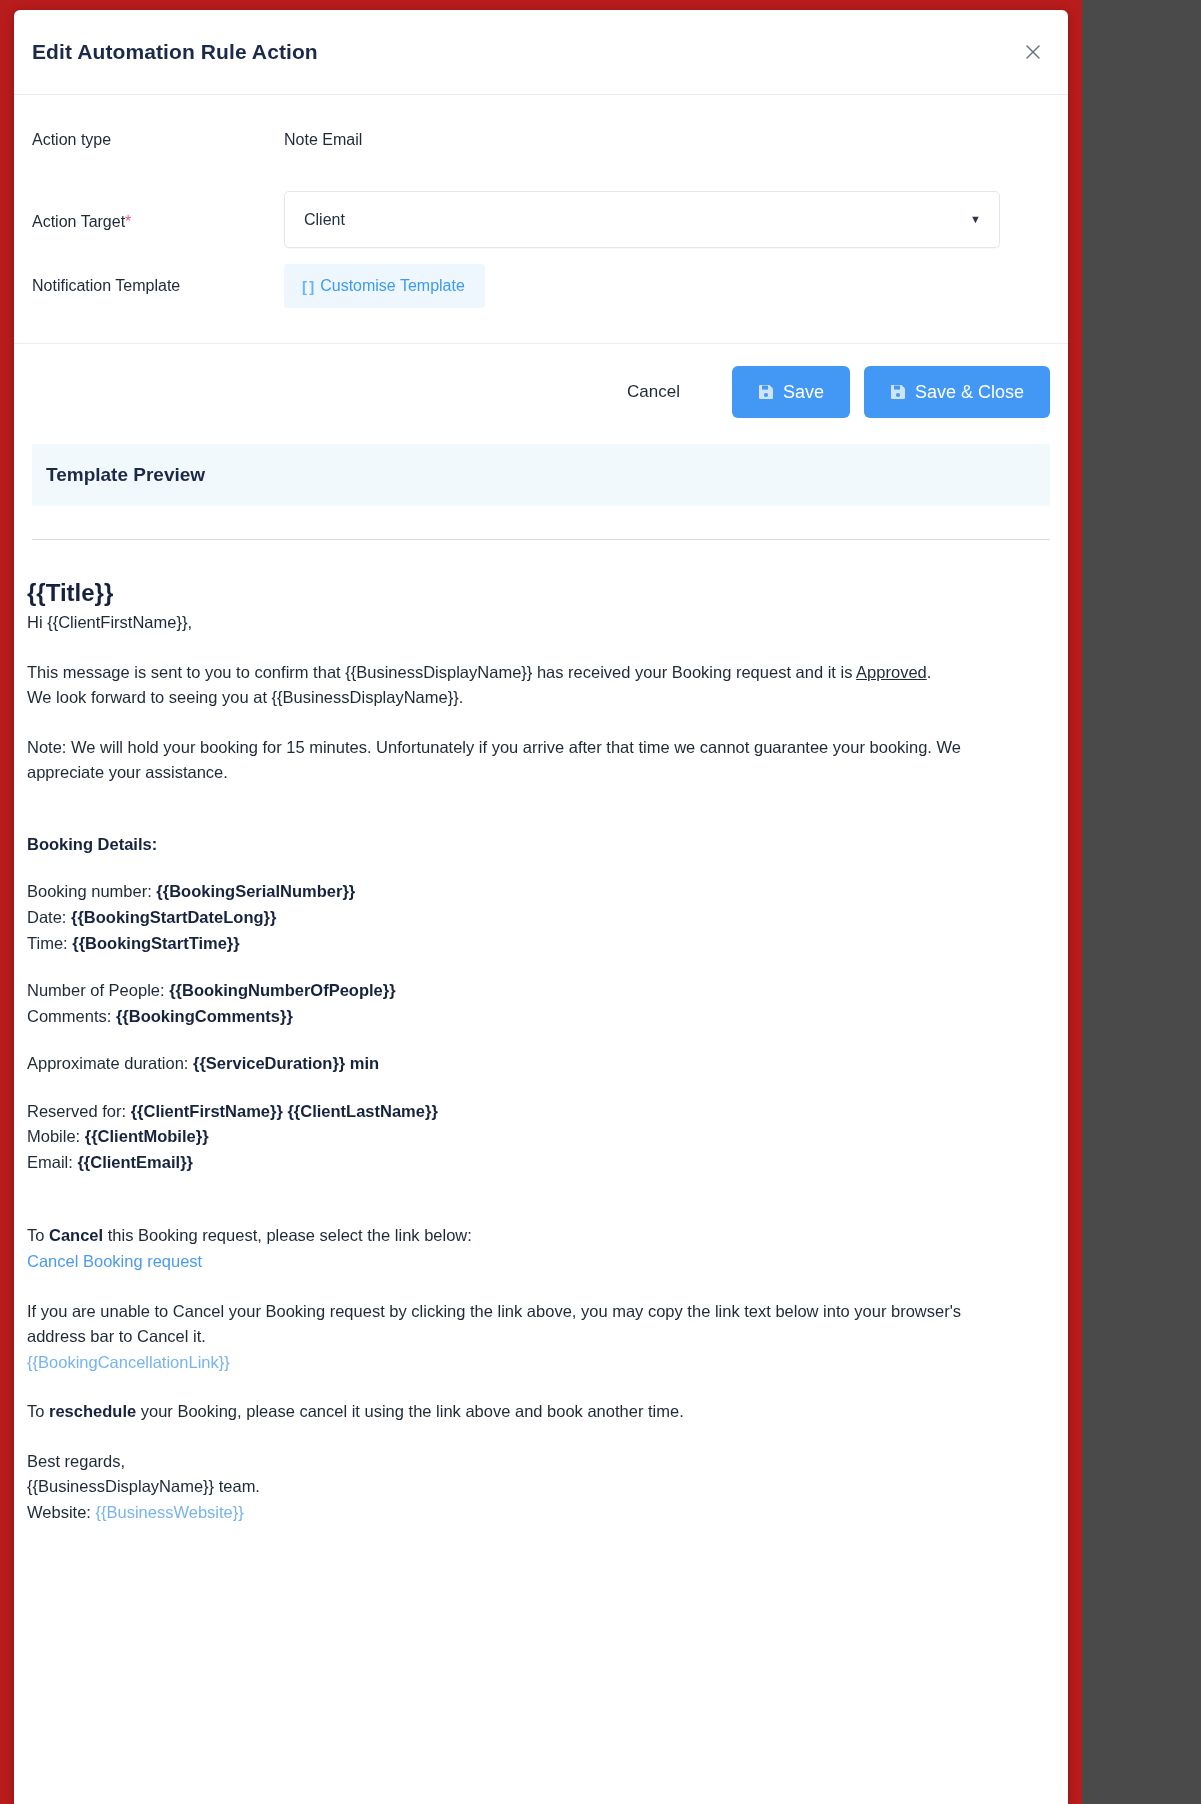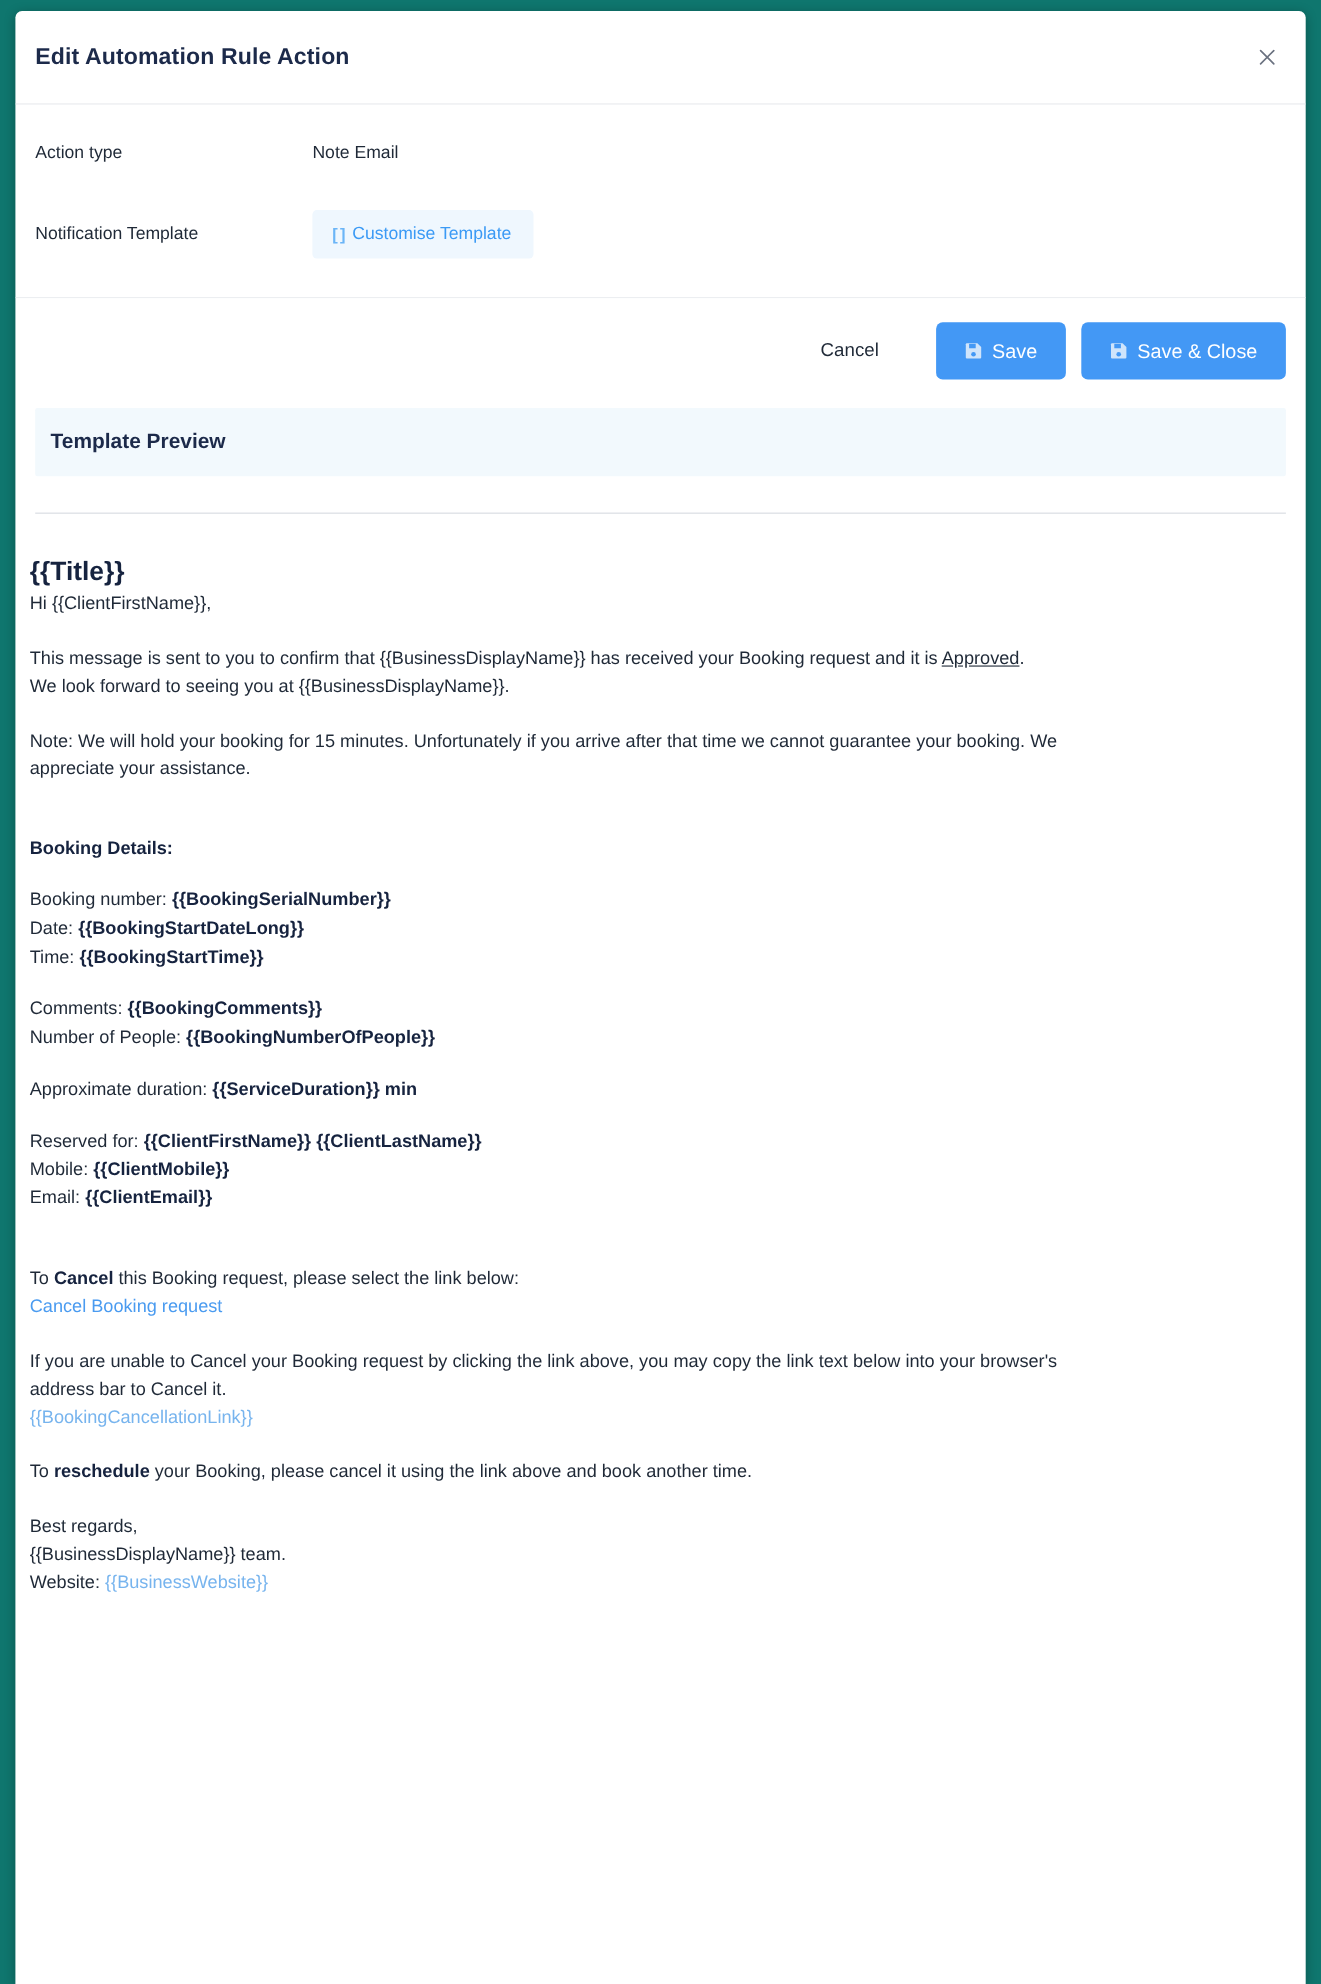--- a/index.html
+++ b/index.html
@@ -3,24 +3,24 @@
 <meta charset="utf-8">
 <style>
   * { box-sizing: border-box; }
   html, body {
     margin: 0;
     padding: 0;
     background: #4a4a4a;
     font-family: "Liberation Sans", sans-serif;
   }
   .screen {
-    width: 1201px;
+    width: 1082px;
     min-height: 1804px;
     position: relative;
-    background: #0f766e;
+    background: #b91c1c;
     padding: 10px 14px 0 14px;
   }
   .modal {
     background: #ffffff;
     border-radius: 6px 6px 0 0;
     width: 100%;
     min-height: 1794px;
     box-shadow: 0 2px 10px rgba(0,0,0,0.28);
     overflow: hidden;
   }
@@ -215,20 +215,29 @@
       </div>
     </div>
 
     <div class="form-area">
 
       <div class="form-row r1">
         <div class="form-label">Action type</div>
         <div class="static-value">Note Email</div>
       </div>
 
+      <div class="form-row r2">
+        <div class="form-label center-v">
+          <span>Action Target</span><span class="req-star">*</span>
+        </div>
+        <div class="select-box">
+          <span>Client</span>
+          <span class="caret">▼</span>
+        </div>
+      </div>
 
       <div class="form-row">
         <div class="form-label center-v2">Notification Template</div>
         <div class="chip">
           <span class="chip-icon">[ ]</span>
           <span>Customise Template</span>
         </div>
       </div>
 
     </div>
@@ -282,22 +291,22 @@
       <p><b>Booking Details:</b></p>
 
       <div class="gap-sm"></div>
 
       <p><span>Booking number: </span><b>{{BookingSerialNumber}}</b></p>
       <p><span>Date: </span><b>{{BookingStartDateLong}}</b></p>
       <p><span>Time: </span><b>{{BookingStartTime}}</b></p>
 
       <div class="gap-sm"></div>
 
+      <p><span>Number of People: </span><b>{{BookingNumberOfPeople}}</b></p>
       <p><span>Comments: </span><b>{{BookingComments}}</b></p>
-      <p><span>Number of People: </span><b>{{BookingNumberOfPeople}}</b></p>
 
       <div class="gap-sm"></div>
 
       <p><span>Approximate duration: </span><b>{{ServiceDuration}} min</b></p>
 
       <div class="gap-sm"></div>
 
       <p><span>Reserved for: </span><b>{{ClientFirstName}} {{ClientLastName}}</b></p>
       <p><span>Mobile: </span><b>{{ClientMobile}}</b></p>
       <p><span>Email: </span><b>{{ClientEmail}}</b></p>

